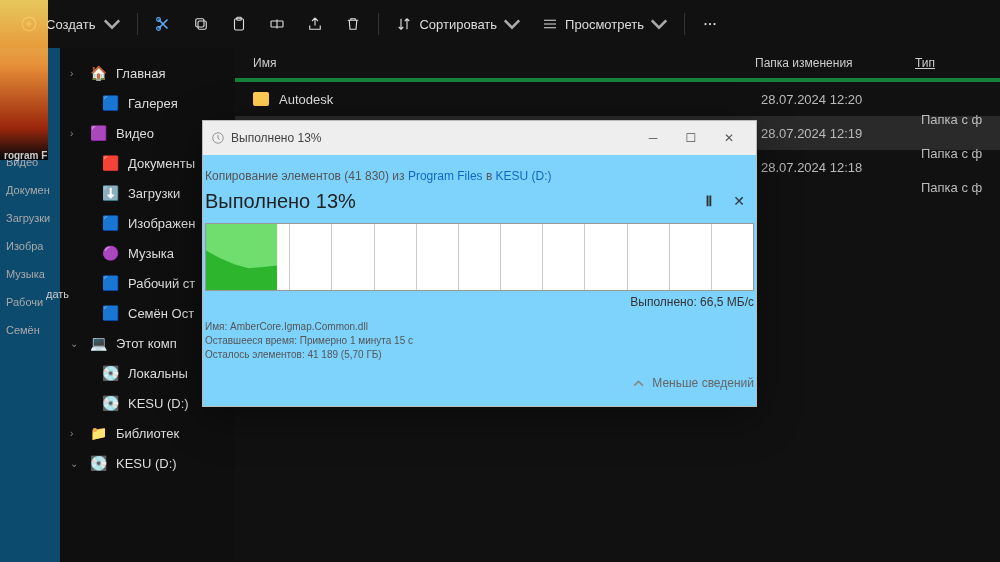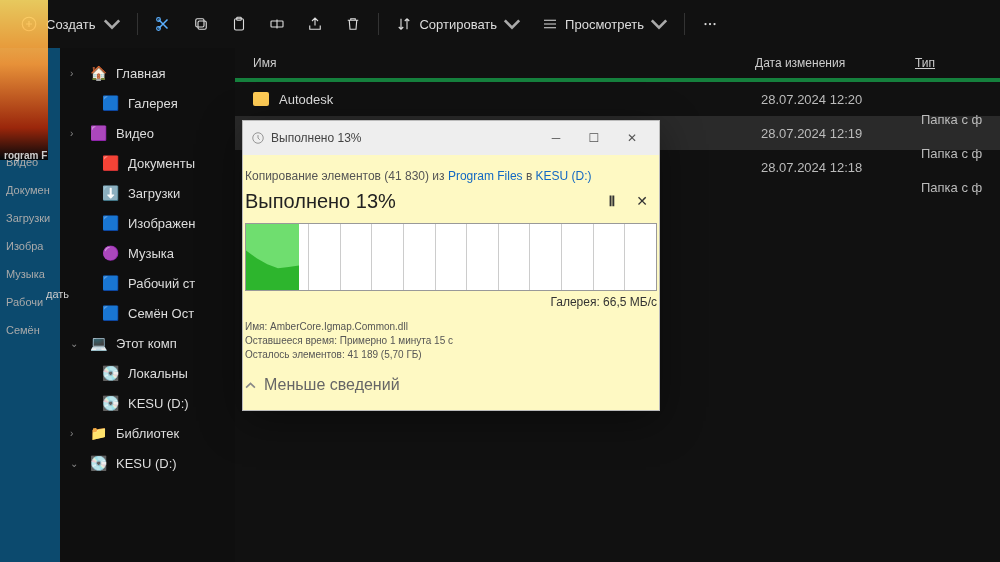--- a/index.html
+++ b/index.html
@@ -32,21 +32,21 @@
 .col-type { flex: 1; text-decoration: underline; }
 .rows { flex: 1; }
 .row { display: flex; height: 34px; align-items: center; font-size: 13px; color: #ddd; }
 .row.sel { background: #2a2a2a; }
 .row .folder-ico { width: 16px; height: 14px; background: #ffcc55; border-radius: 2px; margin: 0 10px 0 18px; }
 .row .rn { flex: 0 0 482px; }
 .row .rd { flex: 0 0 160px; color: #bbb; }
 .row .rt { flex: 1; color: #bbb; white-space: nowrap; overflow: hidden; margin-top: 40px; }
 
 
-.dialog { position: absolute; left: 202px; top: 120px; width: 418px; background: #fef9c3; color: #222; border: 1px solid #bbb; box-shadow: 0 10px 40px rgba(0,0,0,.4); margin-left: 40px; }
+.dialog { position: absolute; left: 202px; top: 120px; width: 555px; background: #7dd3fc; color: #222; border: 1px solid #bbb; box-shadow: 0 10px 40px rgba(0,0,0,.4); }
 .titlebar { display: flex; align-items: center; height: 34px; background: #eee; padding: 0 8px; font-size: 12px; color: #444; }
 .titlebar .tt { flex: 1; display: flex; align-items: center; gap: 6px; }
 .titlebar .winbtn { width: 38px; height: 28px; display: flex; align-items: center; justify-content: center; color: #555; font-size: 12px; }
 
 .dbody { padding: 14px 2px 16px; }
 .src-line { font-size: 12px; color: #555; margin-bottom: 4px; }
 .src-line a { color: #1268c3; text-decoration: none; }
 .prog-head { display: flex; align-items: center; margin-bottom: 8px; }
 .prog-head h2 { font-weight: 400; font-size: 20px; color: #222; flex: 1; }
 .prog-head .pbtn { width: 30px; height: 28px; display: flex; align-items: center; justify-content: center; font-size: 14px; color: #333; }
@@ -54,21 +54,21 @@
 .chart { position: relative; height: 68px; border: 1px solid #999; background: #fff; margin-bottom: 4px; }
 .chart .grid { position: absolute; inset: 0; display: flex; }
 .chart .grid div { flex: 1; border-right: 1px solid #ccc; }
 .chart .grid div:last-child { border-right: none; }
 .chart .fill { position: absolute; left: 0; top: 0; bottom: 0; width: 13%; overflow: hidden; }
 .chart .fill-top { position: absolute; inset: 0; background: #6fde6f; }
 .chart .shape { position: absolute; left: 0; right: 0; bottom: 0; height: 60%; background: #2db52d; clip-path: polygon(0 0, 20% 20%, 40% 35%, 60% 45%, 80% 42%, 100% 38%, 100% 100%, 0 100%); }
 
 .speed { text-align: right; font-size: 12px; color: #333; margin-bottom: 12px; }
 .info-line { font-size: 10px; color: #555; margin-bottom: 3px; }
-.less { margin-top: 16px; display: flex; align-items: center; gap: 8px; color: #666; font-size: 16px; }
+.less { margin-top: 16px; display: flex; align-items: center; gap: 8px; color: #666; font-size: 12px; justify-content: flex-end; }
 
 
 .fire { position: absolute; left: 0; top: 0; width: 48px; height: 160px; background: linear-gradient(180deg, #ffdd66 0%, #ff9933 40%, #aa2200 80%, #000 100%); opacity: .9; }
 .ls-action { position: absolute; top: 288px; left: 2px; font-size: 11px; color: #ccc; margin-left: 44px; }
 </style>
 </head>
 <body>
 
 <div class="fire"></div>
 
@@ -235,21 +235,21 @@
           <span class="chev">⌄</span>
           <span class="ico">💽</span>
           <span>KESU (D:)</span>
         </div>
       </div>
   </div>
 
   <div class="content">
     <div class="col-head">
       <div class="col-name">Имя</div>
-      <div class="col-date">Дата изменения</div>
+      <div class="col-date">Папка изменения</div>
       <div class="col-type">Тип</div>
     </div>
     <div class="rows" id="rows">
         <div class="row">
           <div class="folder-ico"></div>
           <div class="rn">Autodesk</div>
           <div class="rd">28.07.2024 12:20</div>
           <div class="rt">Папка с ф</div>
         </div>
         <div class="row sel">
@@ -306,21 +306,21 @@
           <div></div>
           <div></div>
           <div></div>
           <div></div>
         </div>
       <div class="fill">
           <div class="fill-top"></div>
           <div class="shape"></div>
         </div>
     </div>
-    <div class="speed"><span>Галерея: </span><span>66,5 МБ/с</span></div>
+    <div class="speed"><span>Выполнено: </span><span>66,5 МБ/с</span></div>
     <div class="info-line"><span>Имя: </span><span>AmberCore.Igmap.Common.dll</span></div>
     <div class="info-line"><span>Оставшееся время: </span><span>Примерно 1 минута 15 с</span></div>
     <div class="info-line"><span>Осталось элементов: </span><span>41 189 (5,70 ГБ)</span></div>
     <div class="less">
       <svg width="11" height="11" viewBox="0 0 10 10">
           <path d="M1 7l4-4 4 4" stroke="#888" fill="none" stroke-width="1.5"></path>
         </svg>
       <span>Меньше сведений</span>
     </div>
   </div>

